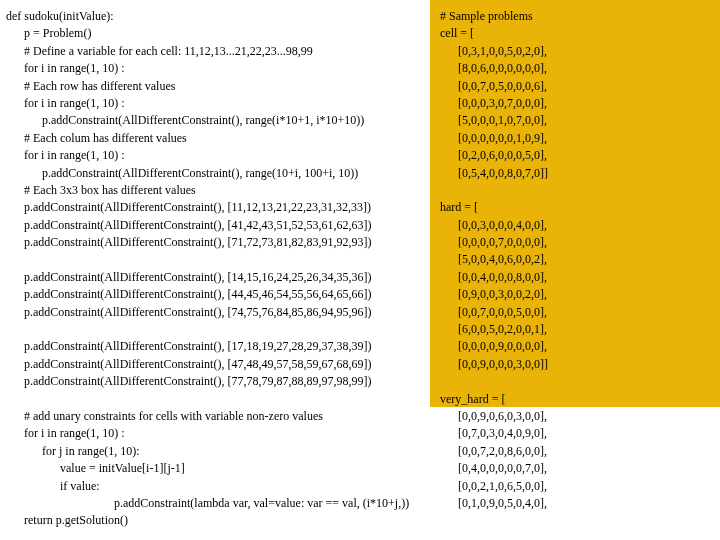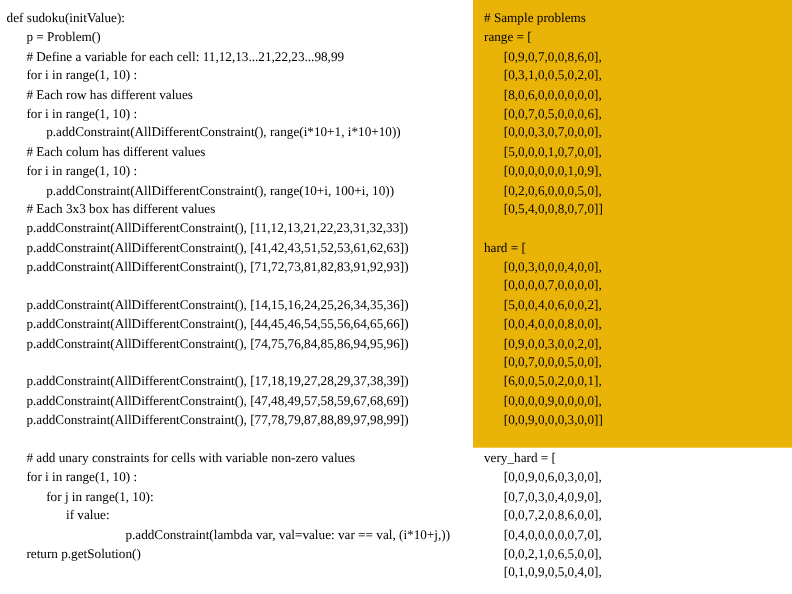--- a/index.html
+++ b/index.html
@@ -59,29 +59,29 @@
     <div class="line i1">p.addConstraint(AllDifferentConstraint(), [44,45,46,54,55,56,64,65,66])</div>
     <div class="line i1">p.addConstraint(AllDifferentConstraint(), [74,75,76,84,85,86,94,95,96])</div>
     <div class="blank"></div>
     <div class="line i1">p.addConstraint(AllDifferentConstraint(), [17,18,19,27,28,29,37,38,39])</div>
     <div class="line i1">p.addConstraint(AllDifferentConstraint(), [47,48,49,57,58,59,67,68,69])</div>
     <div class="line i1">p.addConstraint(AllDifferentConstraint(), [77,78,79,87,88,89,97,98,99])</div>
     <div class="blank"></div>
     <div class="line i1"># add unary constraints for cells with variable non-zero values</div>
     <div class="line i1">for i in range(1, 10) :</div>
     <div class="line i2">for j in range(1, 10):</div>
+    <div class="line i3">value = initValue[i-1][j-1]</div>
     <div class="line i3">if value:</div>
     <div class="line i5">p.addConstraint(lambda var, val=value: var == val, (i*10+j,))</div>
     <div class="line i1">return p.getSolution()</div>
   </div>
 
   <div class="right">
     <div class="line"># Sample problems</div>
-    <div class="line">range = [</div>
-    <div class="line i1">[0,9,0,7,0,0,8,6,0],</div>
+    <div class="line">cell = [</div>
     <div class="line i1">[0,3,1,0,0,5,0,2,0],</div>
     <div class="line i1">[8,0,6,0,0,0,0,0,0],</div>
     <div class="line i1">[0,0,7,0,5,0,0,0,6],</div>
     <div class="line i1">[0,0,0,3,0,7,0,0,0],</div>
     <div class="line i1">[5,0,0,0,1,0,7,0,0],</div>
     <div class="line i1">[0,0,0,0,0,0,1,0,9],</div>
     <div class="line i1">[0,2,0,6,0,0,0,5,0],</div>
     <div class="line i1">[0,5,4,0,0,8,0,7,0]]</div>
     <div class="blank"></div>
     <div class="line">hard = [</div>

